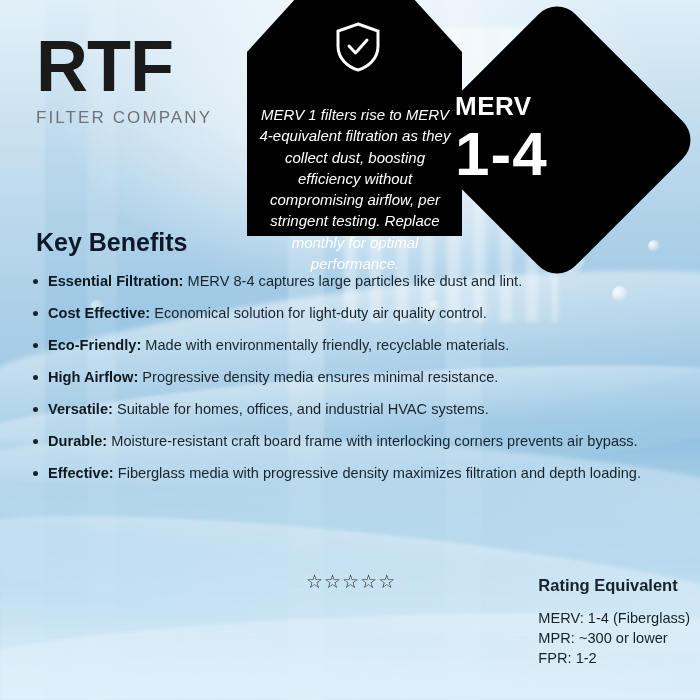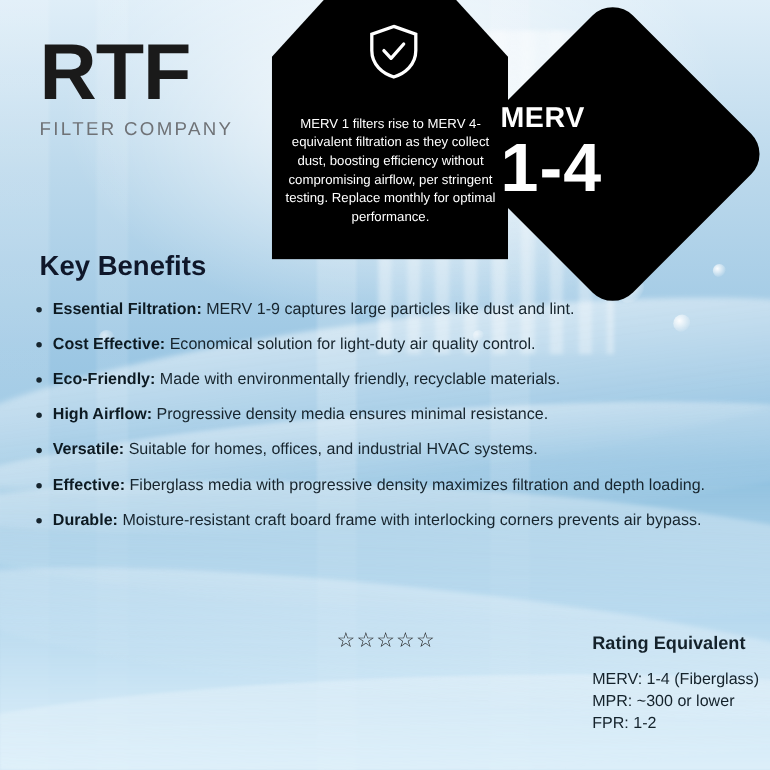--- a/index.html
+++ b/index.html
@@ -98,24 +98,25 @@
     width: 46px;
     height: 50px;
     z-index: 4;
   }
   .banner-text {
     position: absolute;
     top: 104px;
     left: 253px;
     width: 204px;
     color: #fff;
-    font-size: 12px;
+    font-size: 15px;
     line-height: 1.42;
     text-align: center;
     z-index: 4;
+    font-style: italic;
   }
   
   .merv-badge {
     position: absolute;
     top: 38px;
     left: 455px;
     width: 204px;
     height: 204px;
     background: #000;
     border-radius: 26px;
@@ -277,27 +278,27 @@
 
   <div class="merv-badge"></div>
   <div class="merv-inner">
     <div class="merv-word">MERV</div>
     <div class="merv-num">1-4</div>
   </div>
 
   <div class="benefits">
     <h2>Key Benefits</h2>
     <ul class="benefit-list">
-      <li><b>Essential Filtration:</b><span> MERV 1-9 captures large particles like dust and lint.</span></li>
+      <li><b>Essential Filtration:</b><span> MERV 8-4 captures large particles like dust and lint.</span></li>
       <li><b>Cost Effective:</b><span> Economical solution for light-duty air quality control.</span></li>
       <li><b>Eco-Friendly:</b><span> Made with environmentally friendly, recyclable materials.</span></li>
       <li><b>High Airflow:</b><span> Progressive density media ensures minimal resistance.</span></li>
       <li><b>Versatile:</b><span> Suitable for homes, offices, and industrial HVAC systems.</span></li>
+      <li><b>Durable:</b><span> Moisture-resistant craft board frame with interlocking corners prevents air bypass.</span></li>
       <li><b>Effective:</b><span> Fiberglass media with progressive density maximizes filtration and depth loading.</span></li>
-      <li><b>Durable:</b><span> Moisture-resistant craft board frame with interlocking corners prevents air bypass.</span></li>
     </ul>
   </div>
 
   <div class="stars">☆☆☆☆☆</div>
 
   <div class="rating">
     <h3>Rating Equivalent</h3>
     <p>MERV: 1-4 (Fiberglass)</p>
     <p>MPR: ~300 or lower</p>
     <p>FPR: 1-2</p>

